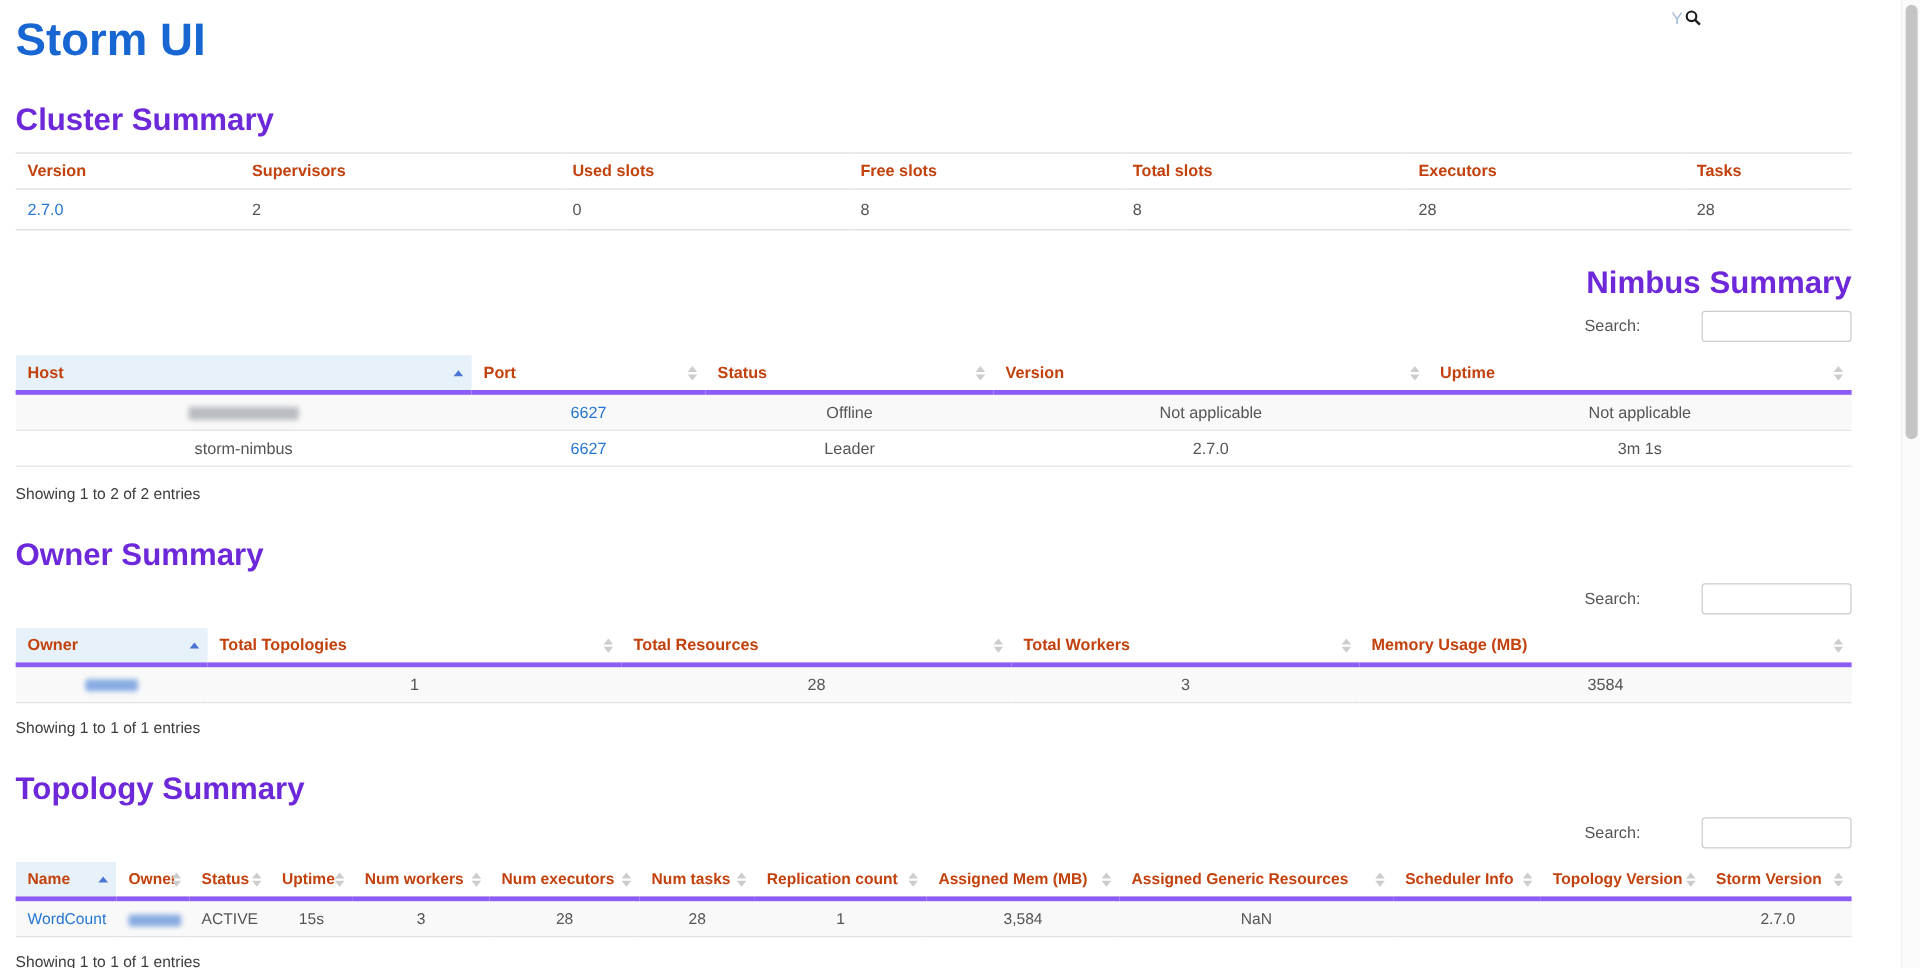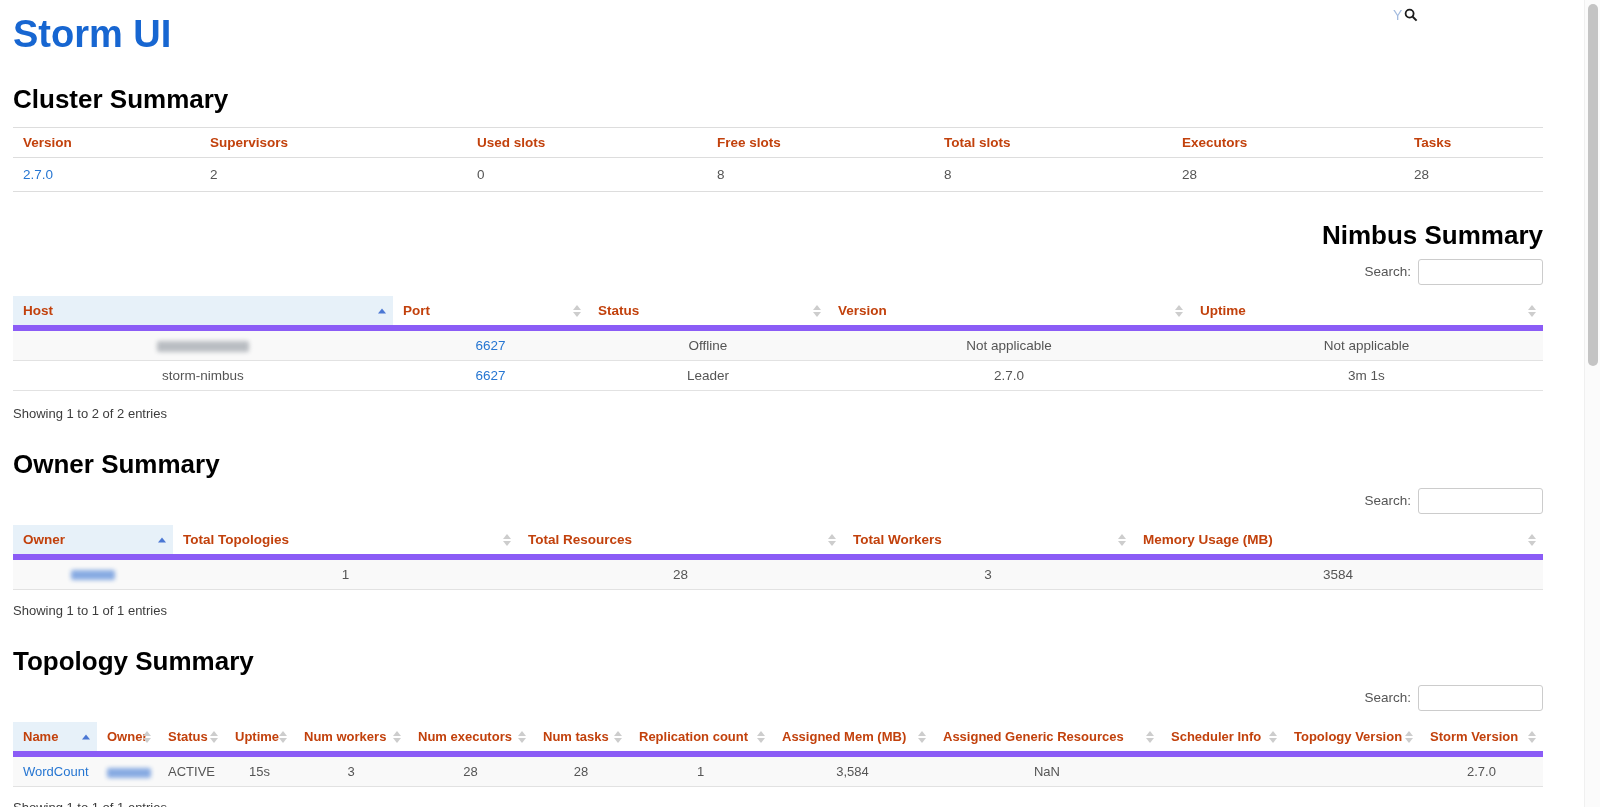--- a/index.html
+++ b/index.html
@@ -11,36 +11,36 @@
     color: #555;
   }
   .container { width: 1530px; margin-left: 13px; position: relative; }
 
   h1.brand {
     margin-top: 13px;
     font-size: 38px; font-weight: 700;
     color: #1766d1;
   }
   h2.section {
-    font-size: 26px; font-weight: 700; color: #000000; margin-top: 28px;
+    font-size: 26px; font-weight: 700; color: #6d28d9; margin-top: 28px;
   }
   .h2-cluster   { margin-top: 25px; }
   .h2-nimbus    { margin-top: 48px; text-align: right; }
   .h2-owner     { margin-top: 22px; }
   .h2-topology  { margin-top: 18px; }
 
   
   .topbar-icons { position: absolute; top: 6px; left: 1393px; height: 18px; display: flex; align-items: center; gap: 2px; }
   .y-glyph { color: #a3bbdf; font-size: 14px; font-weight: 400; line-height: 14px; }
   .mag { display: inline-block; width: 14px; height: 14px; }
 
   
   .search-row {
     display: flex; justify-content: flex-end; align-items: center;
-    margin-top: 7px; height: 27px;
+    margin-top: 7px; height: 27px; gap: 44px;
   }
   .search-row label { font-size: 13.5px; color: #555; margin-right: 7px; }
   .search-row input {
     width: 125px; height: 26px;
     border: 1px solid #cccccc; border-radius: 3px;
     background: #fff; outline: none;
     font-size: 13px; padding: 0 6px; color: #333;
     font-family: "Liberation Sans", sans-serif;
   }
 
@@ -49,21 +49,21 @@
   th { color: #c2410c; font-weight: 700; }
   td { color: #555; }
 
   
   .tbl-cluster { margin-top: 12px; }
   .tbl-cluster thead th { border-top: 1px solid #dddddd; border-bottom: 1px solid #dddddd; }
   .tbl-cluster tbody td { border-bottom: 1px solid #dddddd; padding-top: 9px; padding-bottom: 9px; }
 
   
   .datatable { margin-top: 11px; }
-  .datatable thead th { border-bottom: 6px solid #8b5cf6; position: relative; padding-right: 34px; cursor: pointer; }
+  .datatable thead th { border-bottom: 4px solid #8b5cf6; position: relative; padding-right: 34px; cursor: pointer; }
   .datatable thead th.sorted { background: #e7f1f9; }
   .datatable tbody td { border-bottom: 1px solid #e2e2e2; text-align: center; }
   .datatable tbody tr.odd  { background: #f9f9f9; }
   .datatable tbody tr.even { background: #ffffff; }
 
   
   .sort { position: absolute; right: 7px; top: 50%; transform: translateY(-50%); display: flex; flex-direction: column; gap: 2px; }
   .sort i { display: block; width: 0; height: 0; border-left: 4px solid transparent; border-right: 4px solid transparent; }
   .sort i.up { border-bottom: 5px solid #cdcdcd; }
   .sort i.dn { border-top: 5px solid #cdcdcd; }

